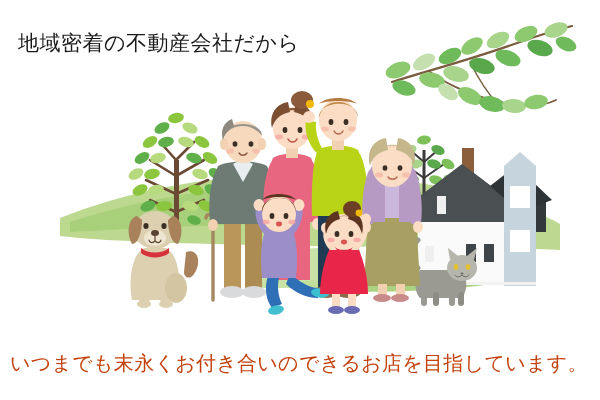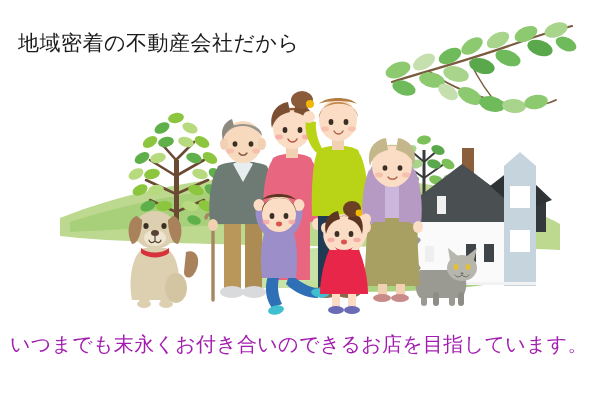--- a/index.html
+++ b/index.html
@@ -25,22 +25,22 @@
     font-size: 21px;
     line-height: 30px;
     letter-spacing: 0.5px;
     white-space: nowrap;
   }
   .headline div { display: block; }
 
   .tagline {
     position: absolute;
     left: 10px;
-    top: 331px;
-    color: #a21caf;
+    top: 350px;
+    color: #c2410c;
     font-size: 20px;
     line-height: 26px;
     letter-spacing: 0.3px;
     white-space: nowrap;
   }
 
   
   .scene {
     position: absolute;
     left: 0;

